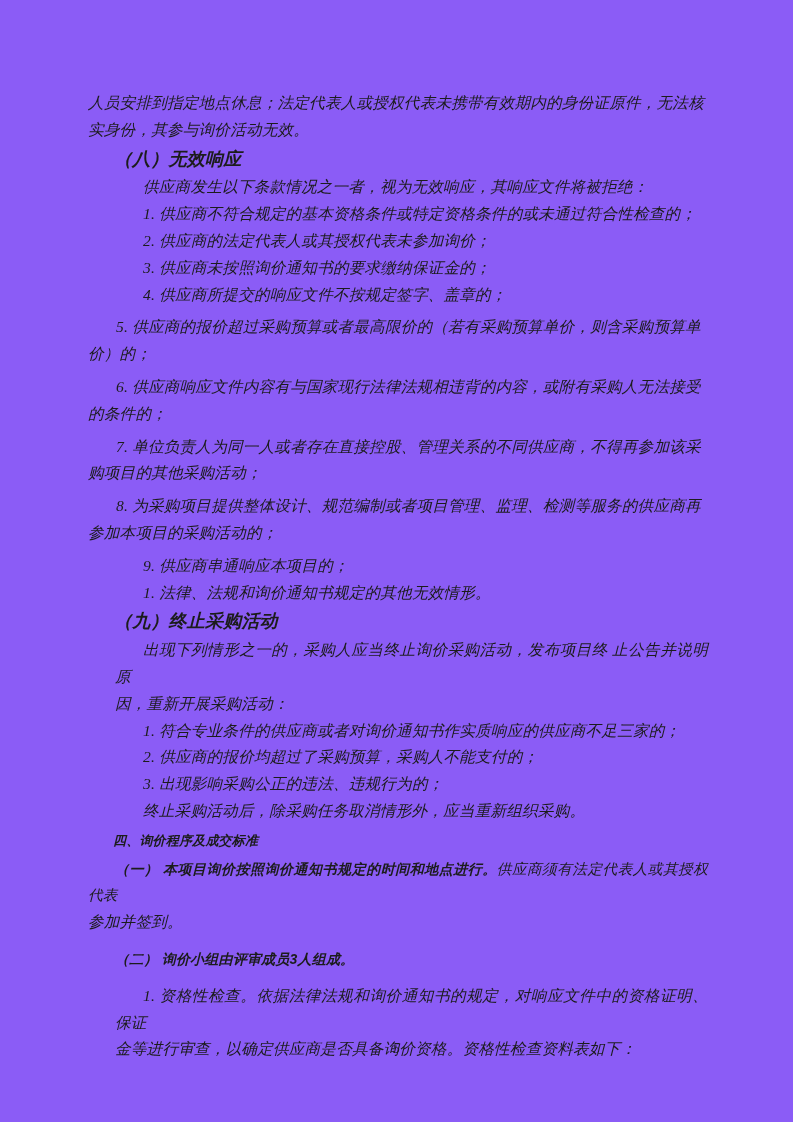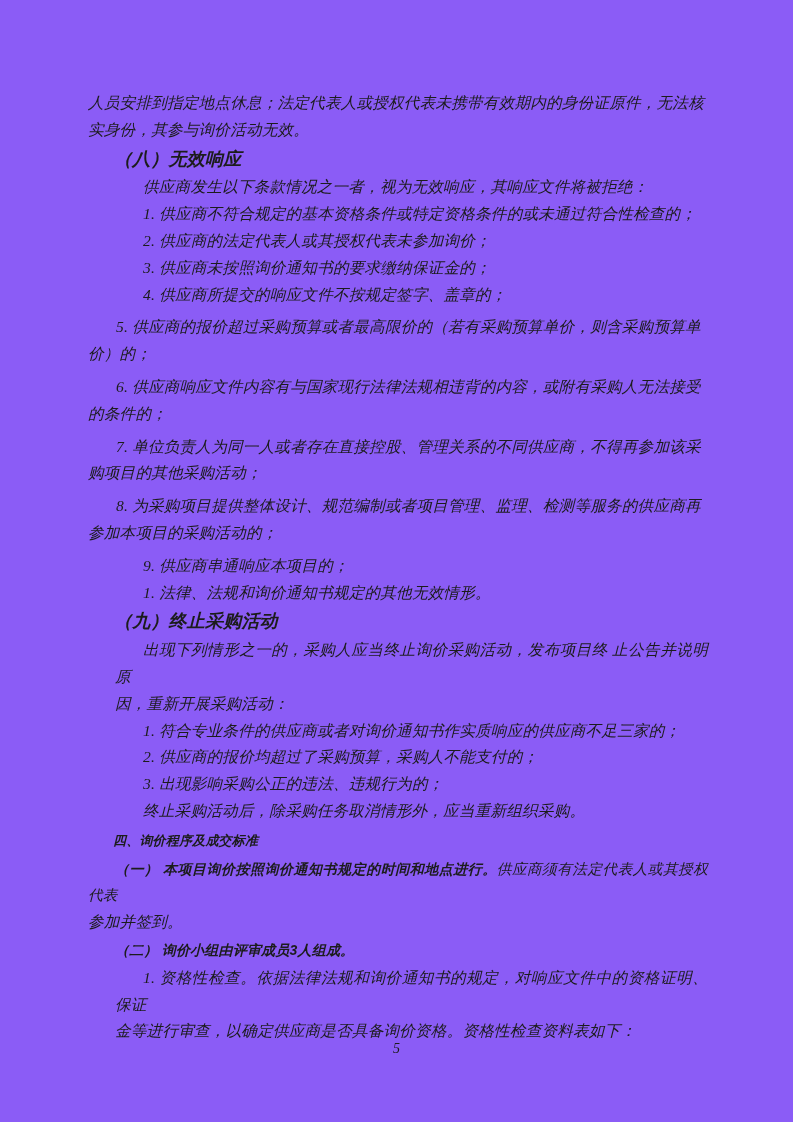--- a/index.html
+++ b/index.html
@@ -39,21 +39,21 @@
     font-weight:bold;
     font-size:13px;
     text-indent:25px;
     margin:3px 0 1px 0;
   }
   .h2sans{
     font-family:"Liberation Sans","DejaVu Sans",sans-serif;
     font-weight:bold;
     font-size:14px;
     text-indent:27px;
-    margin:1px 0;
+    margin:10px 0;
   }
   .mixed{ text-indent:27px; margin:1px 0; }
   .seg-h2seg{
     font-family:"Liberation Sans","DejaVu Sans",sans-serif;
     font-weight:bold;
     font-size:14px;
   }
   .seg-bodysm{
     font-family:"Liberation Serif","DejaVu Serif",serif;
     font-size:14.6px;

